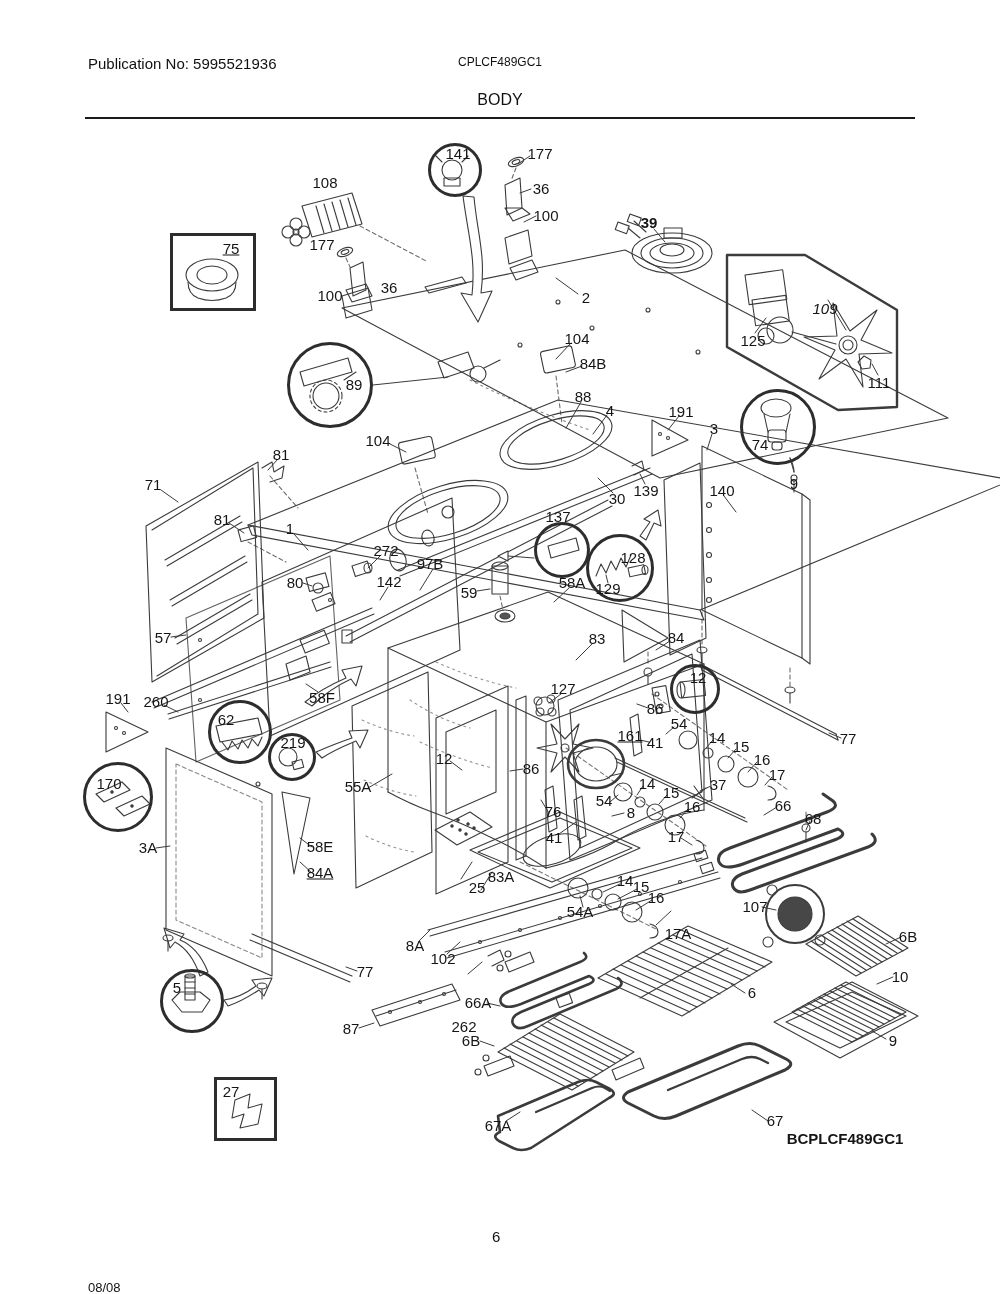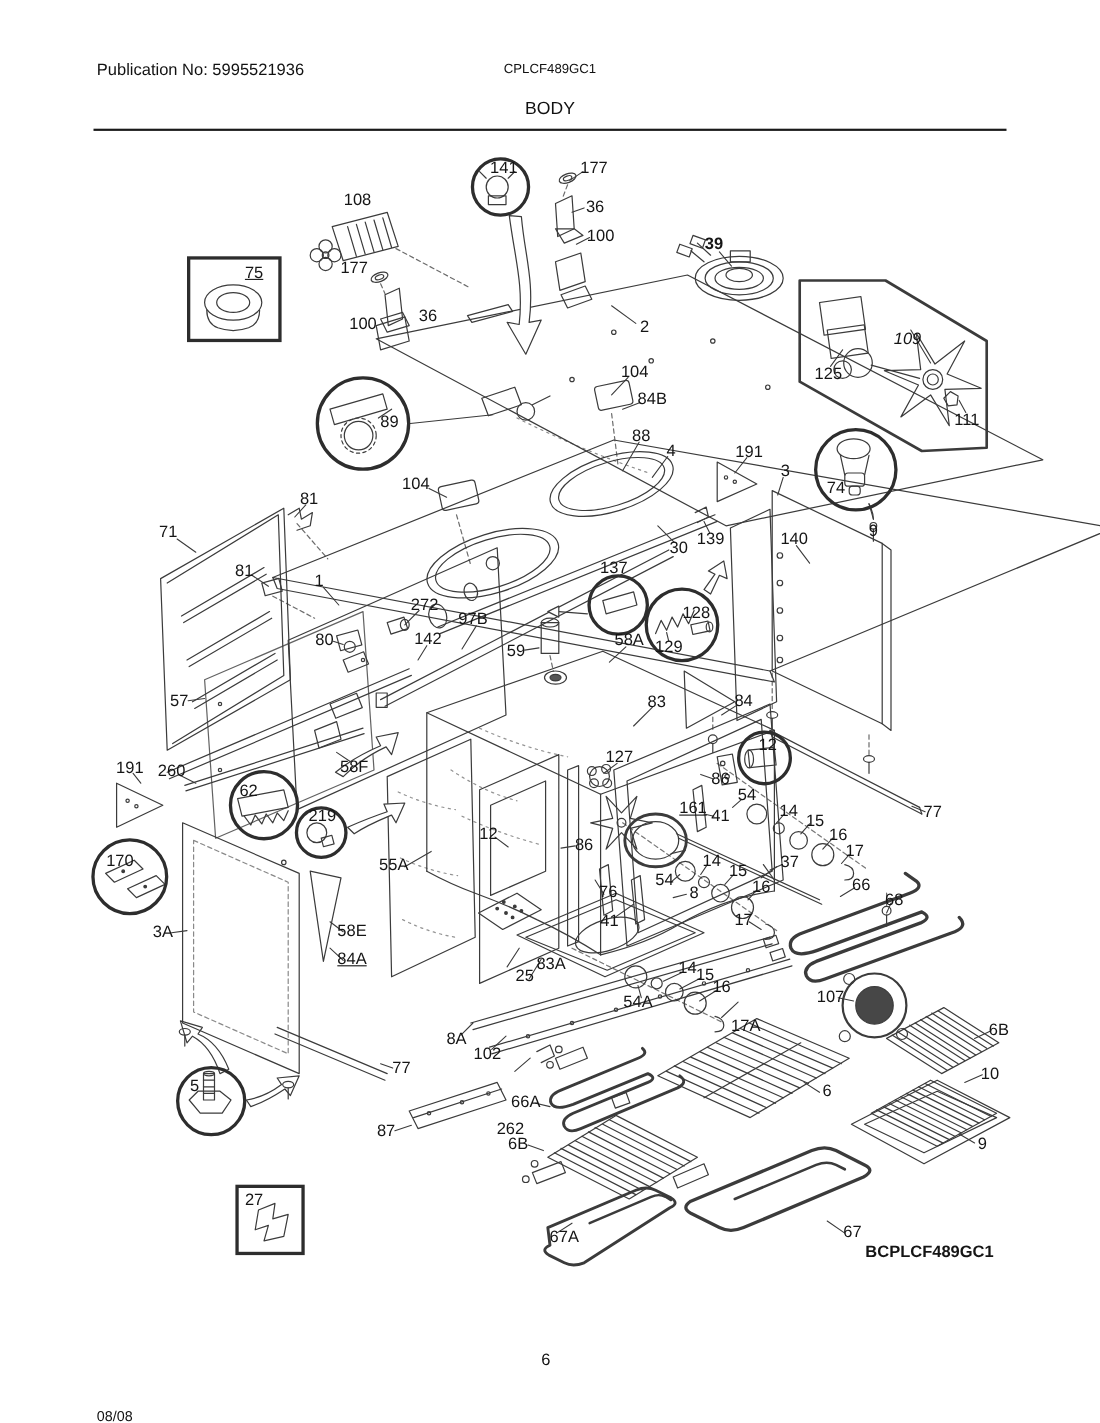--- a/index.html
+++ b/index.html
@@ -627,21 +627,21 @@
         <div class="callout" style="left: 900px; top: 976px;">10</div>
         <div class="callout" style="left: 365px; top: 971px;">77</div>
         <div class="callout" style="left: 464px; top: 978px; margin-top: 48px;">262</div>
         <div class="callout" style="left: 177px; top: 987px;">5</div>
         <div class="callout" style="left: 752px; top: 992px;">6</div>
         <div class="callout" style="left: 478px; top: 1002px;">66A</div>
         <div class="callout" style="left: 351px; top: 1028px;">87</div>
         <div class="callout" style="left: 893px; top: 1040px;">9</div>
         <div class="callout" style="left: 471px; top: 1040px;">6B</div>
         <div class="callout" style="left: 231px; top: 1091px;">27</div>
-        <div class="callout" style="left: 498px; top: 1125px; margin-left: 15px;">67A</div>
+        <div class="callout" style="left: 498px; top: 1125px;">67A</div>
         <div class="callout" style="left: 775px; top: 1120px;">67</div>
         <div class="callout bold" style="left: 845px; top: 1138px;">BCPLCF489GC1</div>
       </div>
   </div>
 
   <div class="ftr-date">08/08</div>
   <div class="ftr-page">6</div>
 </div>
 
 </body></html>

